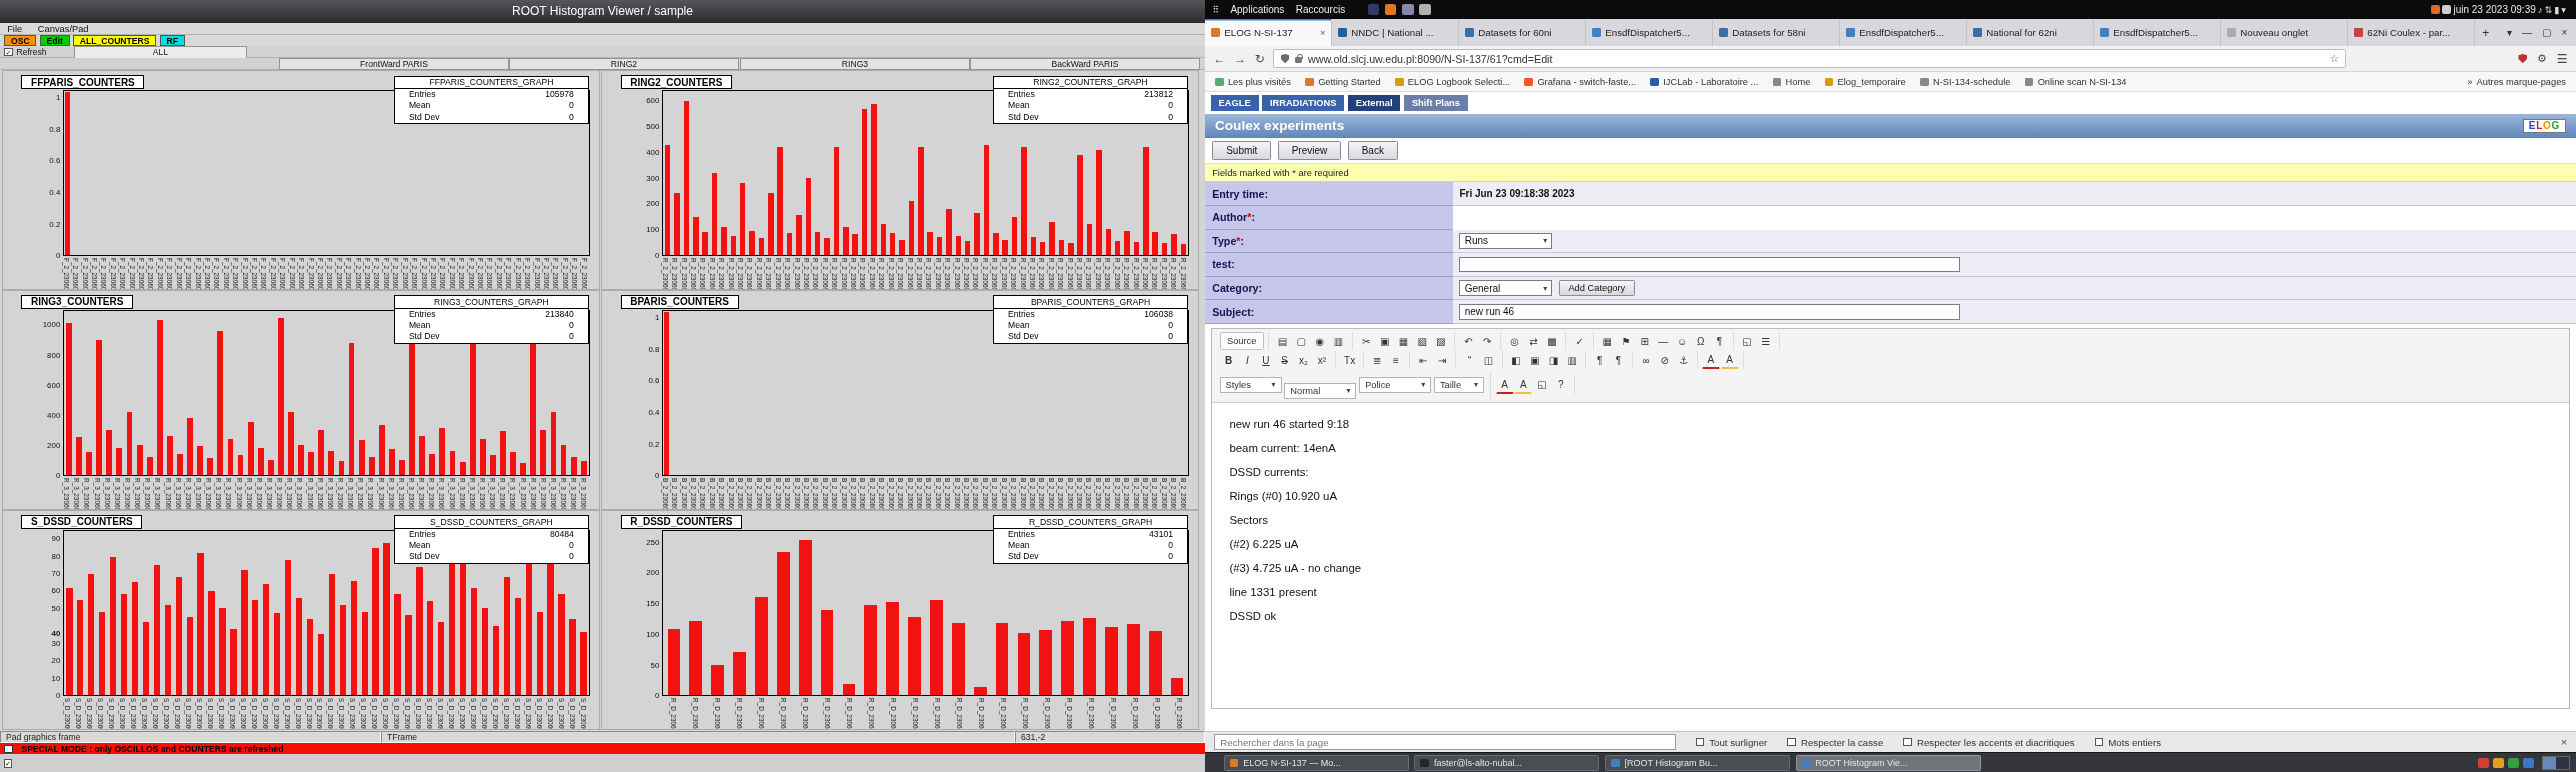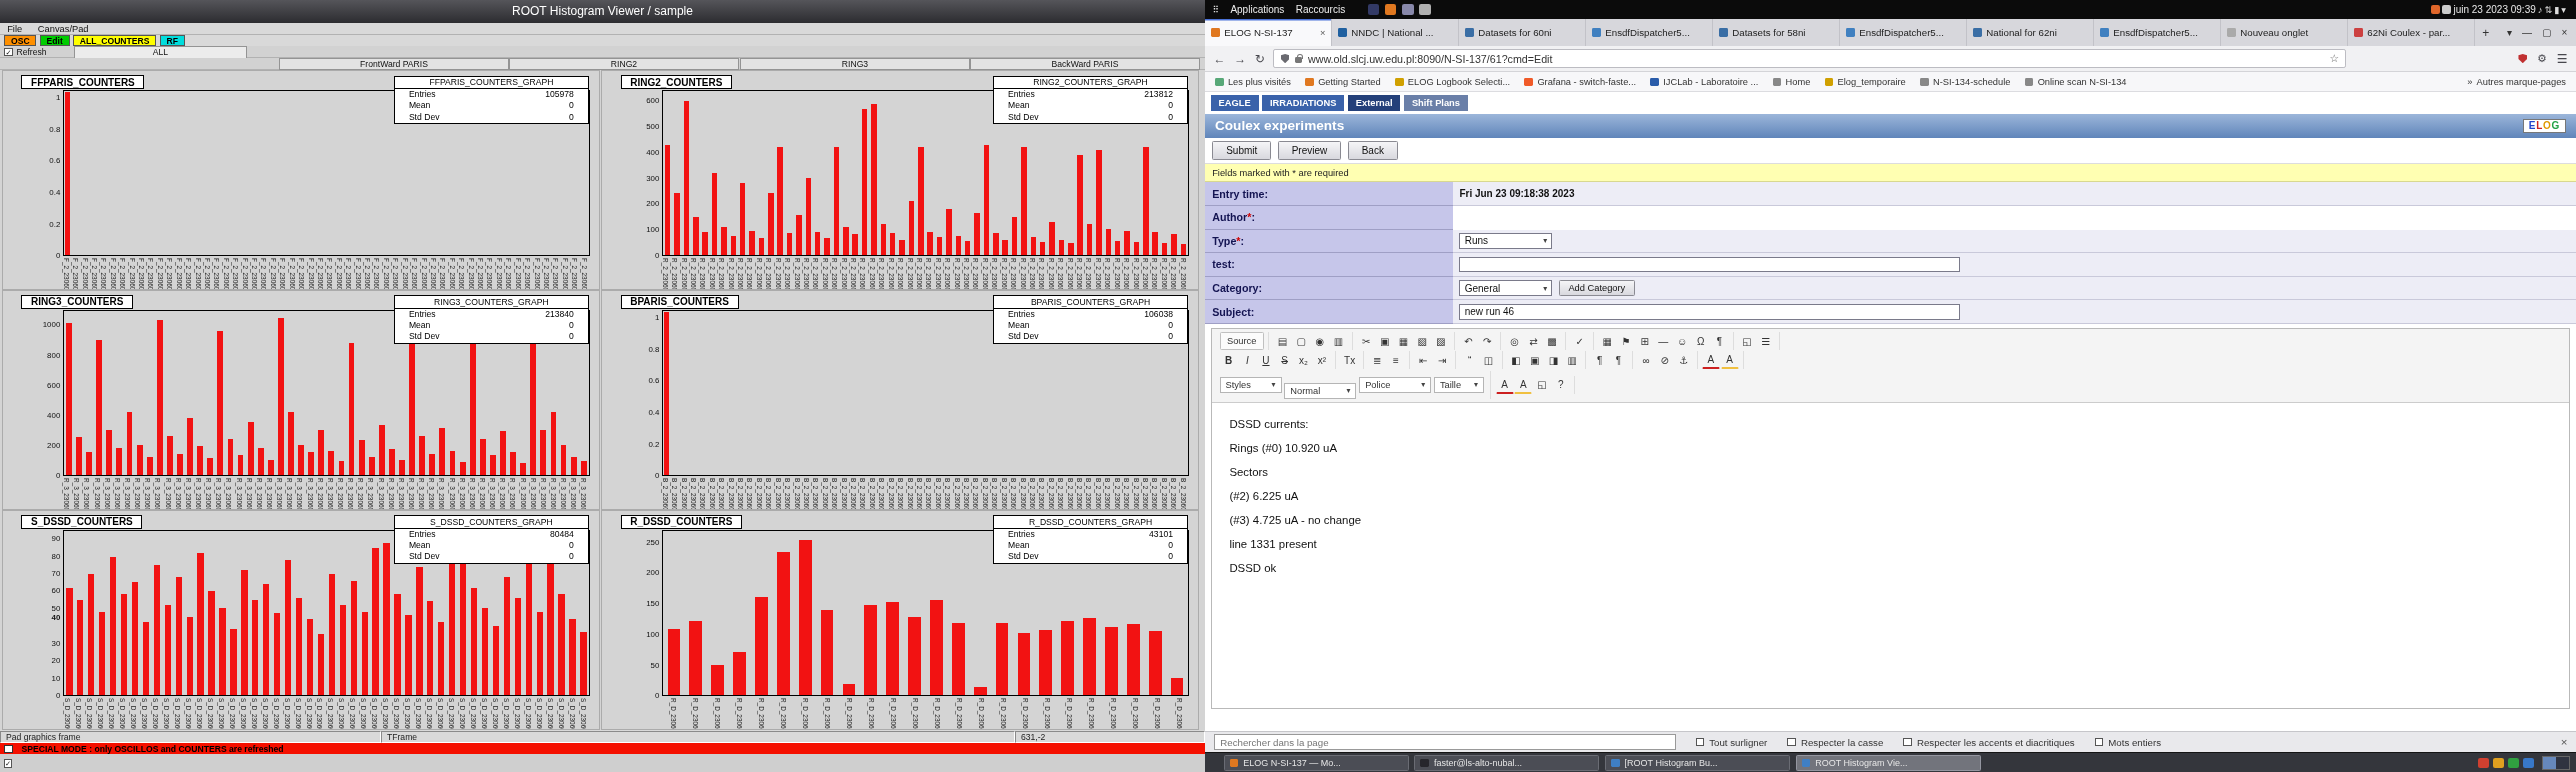--- a/index.html
+++ b/index.html
@@ -949,21 +949,21 @@
             <div class="slot">
               <div class="bar" style="height: 37.8947%;"></div>
             </div>
           </div>
         </div>
         <span class="ytick" style="top: 23px;">90</span>
         <span class="ytick" style="top: 41px;">80</span>
         <span class="ytick" style="top: 58px;">70</span>
         <span class="ytick" style="top: 75px;">60</span>
         <span class="ytick" style="top: 93px;">50</span>
-        <span class="ytick" style="top: 102px; font-weight: bold;">40</span>
+        <span class="ytick" style="top: 118px; font-weight: bold;">40</span>
         <span class="ytick" style="top: 128px;">30</span>
         <span class="ytick" style="top: 145px;">20</span>
         <span class="ytick" style="top: 163px;">10</span>
         <span class="ytick" style="top: 180px;">0</span>
         <span class="xlab" style="left: 68px; top: 187px;">S_D_23060_1</span>
         <span class="xlab" style="left: 79px; top: 187px;">S_D_23060_2</span>
         <span class="xlab" style="left: 90px; top: 187px;">S_D_23060_3</span>
         <span class="xlab" style="left: 101px; top: 187px;">S_D_23060_4</span>
         <span class="xlab" style="left: 112px; top: 187px;">S_D_23060_5</span>
         <span class="xlab" style="left: 123px; top: 187px;">S_D_23060_6</span>
@@ -1494,20 +1494,22 @@
               </div>
               <div class="ed-group">
                 <div class="ed-btn" style="border-bottom: 2.1px solid rgb(204, 32, 32);">A</div>
                 <div class="ed-btn" style="border-bottom: 2.1px solid rgb(240, 192, 64);">A</div>
                 <div class="ed-btn">◱</div>
                 <div class="ed-btn">?</div>
               </div>
             </div>
         </div>
         <div class="ed-content" id="ed-content">
+            <p>new run 46 started 9:18</p>
+            <p>beam current: 14enA</p>
             <p>DSSD currents:</p>
             <p>Rings (#0) 10.920 uA</p>
             <p>Sectors</p>
             <p>(#2) 6.225 uA</p>
             <p>(#3) 4.725 uA - no change</p>
             <p>line 1331 present</p>
             <p>DSSD ok</p>
           </div>
       </div>
     </div>

